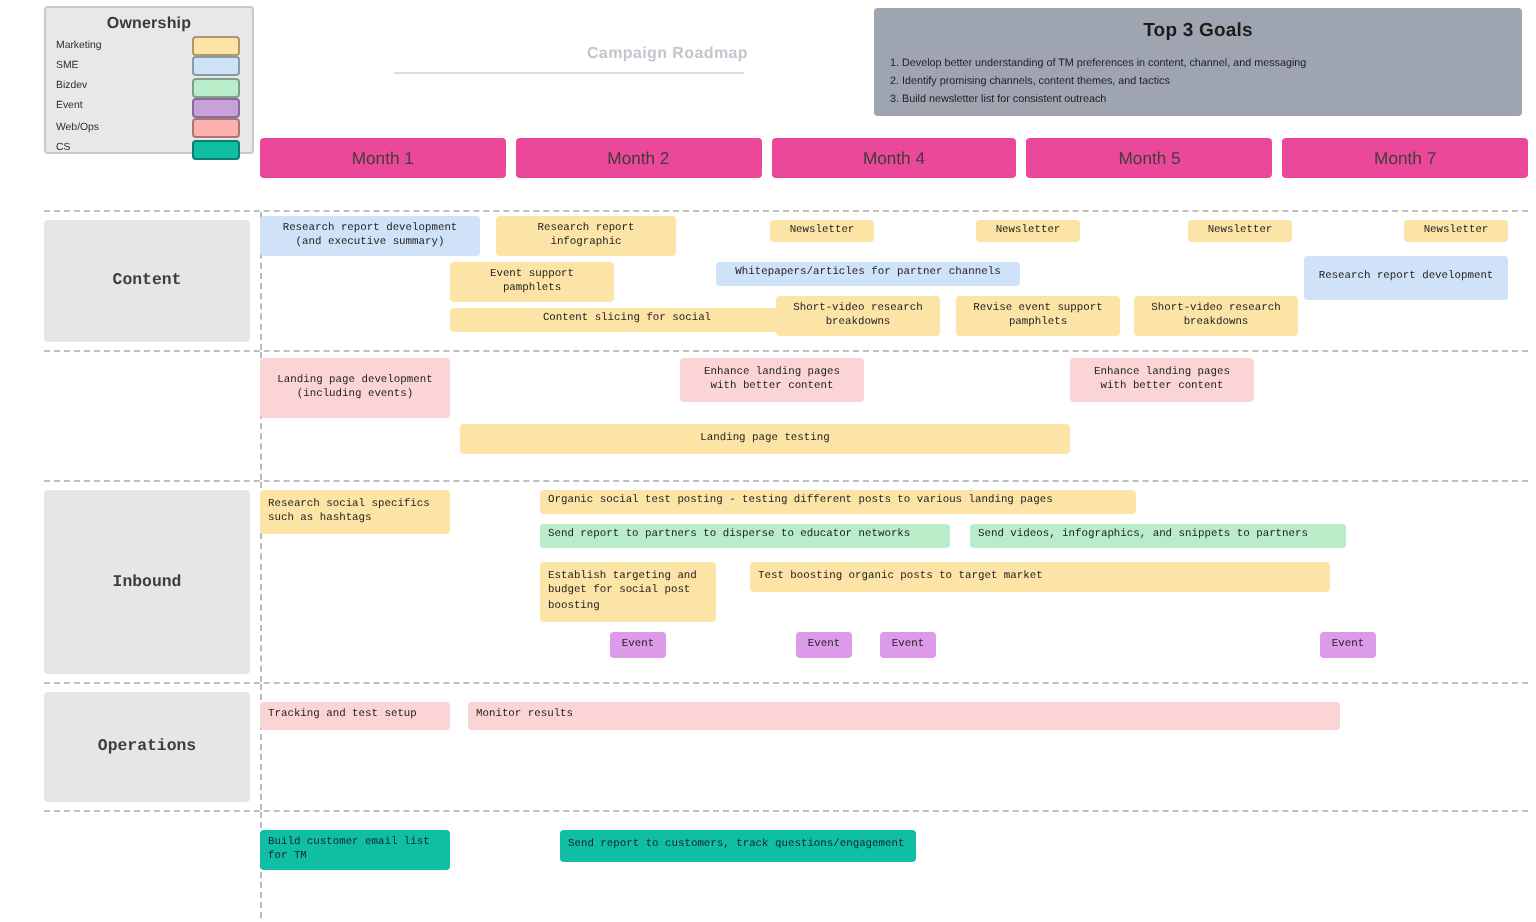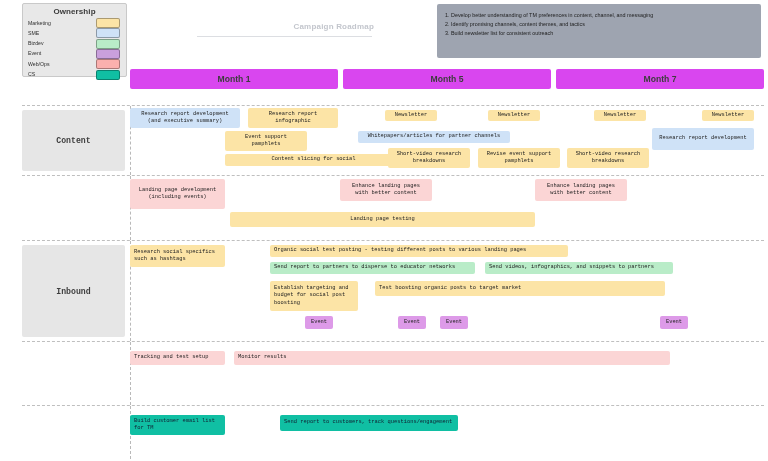--- a/index.html
+++ b/index.html
@@ -28,23 +28,23 @@
   .goals{position:absolute;left:437px;top:4px;width:324px;height:54px;
          background:#9ea4b0;border-radius:2px;}
   .goals-title{text-align:center;font-size:9.5px;font-weight:bold;color:#1b1b1b;
                margin-top:6px;letter-spacing:.1px;}
   .goals-list{margin:7px 0 0 8px;padding:0;list-style:none;}
   .goals-list li{font-size:5.4px;color:#1e1e1e;line-height:1.62;white-space:nowrap;}
 
   
   .months{position:absolute;left:130px;top:69px;width:634px;height:20px;
           display:flex;gap:5px;}
-  .month{flex:1;background:#d946ef;border-radius:2px;display:flex;
+  .month{flex:1;background:#ec4899;border-radius:2px;display:flex;
          align-items:center;justify-content:center;
-         font-size:8.6px;font-weight:bold;color:#3d3d3d;}
+         font-size:8.6px;font-weight:normal;color:#3d3d3d;}
 
   
   .lanes{position:absolute;left:22px;top:105px;width:742px;font-family:Liberation Mono, monospace;}
   .lane{position:relative;border-bottom:1px dashed #bfbfbf;}
   .lane:first-child{border-top:1px dashed #bfbfbf;}
   .lane-label{position:absolute;left:0;top:4px;bottom:4px;width:103px;
               background:#e6e6e6;border-radius:2px;display:flex;
               align-items:center;justify-content:center;
               font-size:8.2px;font-weight:bold;color:#3d3d3d;text-align:center;}
   .lane-track{position:absolute;left:108px;right:0;top:0;bottom:0;}
@@ -97,29 +97,32 @@
           <div class="legend-label">CS</div>
           <div class="legend-swatch" style="background: rgb(16, 191, 163);"></div>
         </div>
       </div>
   </div>
 
   <div class="roadmap-title">Campaign Roadmap</div>
   <div class="roadmap-rule"></div>
 
   <div class="goals">
+    <div class="goals-title">Top 3 Goals</div>
     <ul class="goals-list" id="goals-list">
         <li>1.  Develop better understanding of TM preferences in content, channel, and messaging</li>
         <li>2.  Identify promising channels, content themes, and tactics</li>
         <li>3.  Build newsletter list for consistent outreach</li>
       </ul>
   </div>
 
   <div class="months" id="months">
       <div class="month">Month 1</div>
+      <div class="month">Month 2</div>
+      <div class="month">Month 4</div>
       <div class="month">Month 5</div>
       <div class="month">Month 7</div>
     </div>
 
   <div class="lanes" id="lanes">
       <div class="lane" style="height: 69px;">
         <div class="lane-label">Content</div>
         <div class="lane-track">
           <div class="divider" style="left: 0px;"></div>
           <div class="bar sme" style="left: 0px; top: 2px; width: 110px; height: 20px;">Research report development (and executive summary)</div>
@@ -156,20 +159,21 @@
           <div class="bar bizdev left" style="left: 355px; top: 21px; width: 188px; height: 12px;">Send videos, infographics, and snippets to partners</div>
           <div class="bar marketing left" style="left: 140px; top: 40px; width: 88px; height: 30px;">Establish targeting and budget for social post boosting</div>
           <div class="bar marketing left" style="left: 245px; top: 40px; width: 290px; height: 15px;">Test boosting organic posts to target market</div>
           <div class="bar event" style="left: 175px; top: 75px; width: 28px; height: 13px;">Event</div>
           <div class="bar event" style="left: 268px; top: 75px; width: 28px; height: 13px;">Event</div>
           <div class="bar event" style="left: 310px; top: 75px; width: 28px; height: 13px;">Event</div>
           <div class="bar event" style="left: 530px; top: 75px; width: 28px; height: 13px;">Event</div>
         </div>
       </div>
       <div class="lane" style="height: 63px;">
+        <div class="lane-label">Operations</div>
         <div class="lane-track">
           <div class="divider" style="left: 0px;"></div>
           <div class="bar webops left" style="left: 0px; top: 9px; width: 95px; height: 14px;">Tracking and test setup</div>
           <div class="bar webops left" style="left: 104px; top: 9px; width: 436px; height: 14px;">Monitor results</div>
         </div>
       </div>
       <div class="lane" style="height: 58px;">
         <div class="lane-track">
           <div class="divider" style="left: 0px;"></div>
           <div class="bar cs left" style="left: 0px; top: 9px; width: 95px; height: 20px;">Build customer email list for TM</div>

